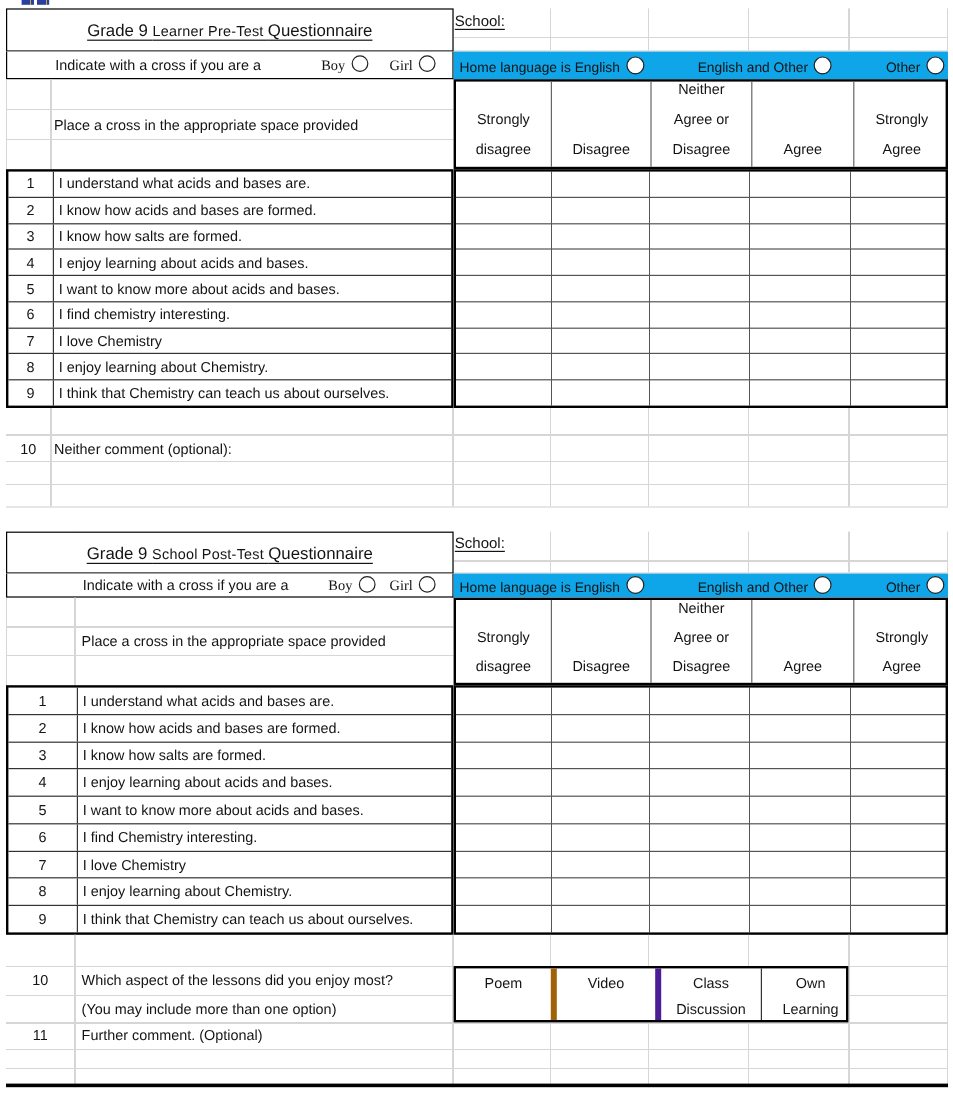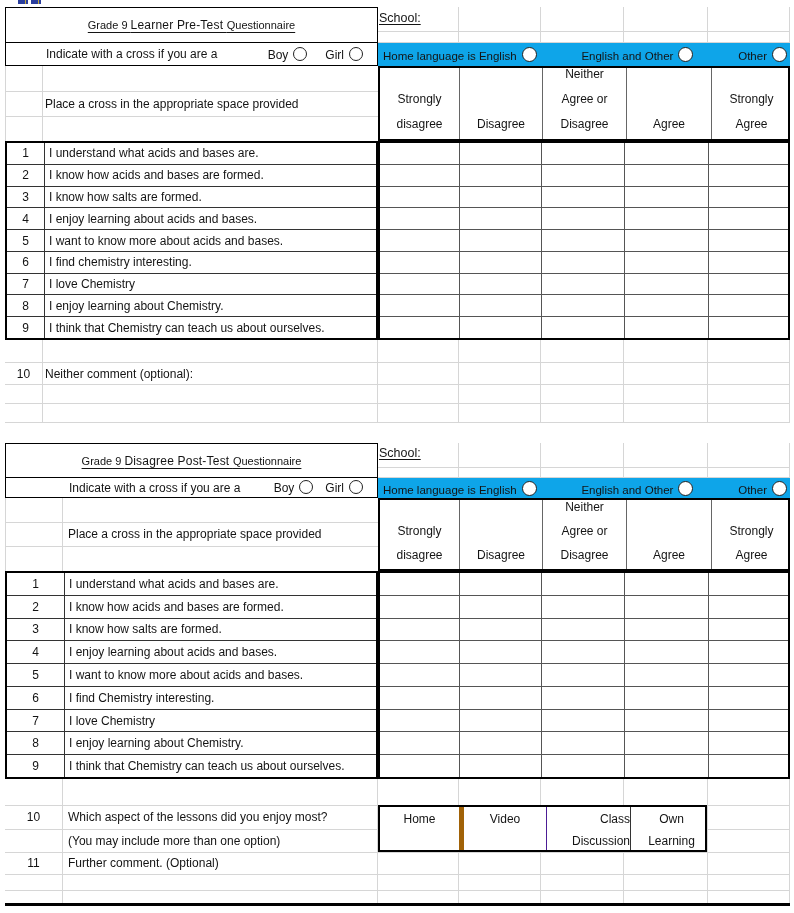--- a/index.html
+++ b/index.html
@@ -42,25 +42,25 @@
   }
   .band-bottom-post{
     background-image:linear-gradient(180deg,transparent 0 26px,var(--lg) 26px 27px,transparent 27px 50px,var(--lg) 50px 51px,transparent 51px 73px,var(--lg) 73px 74px,transparent 74px 95px,var(--lg) 95px 96px,transparent 96px 111px,var(--lg) 111px 112px,transparent 112px),
       linear-gradient(90deg,transparent 0 57px,var(--lg) 57px 58px,transparent 58px 372px,var(--lg) 372px 373px,transparent 373px 453px,var(--lg) 453px 454px,transparent 454px 535px,var(--lg) 535px 536px,transparent 536px 618px,var(--lg) 618px 619px,transparent 619px 702px,var(--lg) 702px 703px,transparent 703px 784px,var(--lg) 784px 785px,transparent 785px);
   }
   
   .bbox{background:#fff;border:1px solid #000;}
   .bbox2{background:#fff;border:2px solid #000;}
   .title-box{display:flex;align-items:center;justify-content:center;}
   .title-line{text-decoration:underline;text-underline-offset:3px;white-space:nowrap;}
-  .t-sm{font-size:11px;}
+  .t-sm{font-size:14px;}
   .t-lg{font-size:12px;letter-spacing:.2px;}
   .school{font-size:12.5px;text-decoration:underline;text-underline-offset:2px;}
   .indicate-box{display:flex;align-items:center;border-top:none;}
-  .gender-group{margin-left:auto;display:flex;align-items:flex-start;gap:18px;padding-right:14px;white-space:nowrap;}
+  .gender-group{margin-left:auto;display:flex;align-items:flex-start;gap:18px;padding-right:14px;white-space:nowrap;font-family:Liberation Serif, serif;}
   .circle{width:12px;height:12px;border:1.4px solid #222;border-radius:50%;display:inline-block;vertical-align:-2px;margin-left:5px;background:#fff;}
   .homelang{display:flex;align-items:center;justify-content:space-between;font-size:11.5px;padding:0 3px 0 5px;background:#0ea5e9;white-space:nowrap;}
   .homelang .circle{width:13px;height:13px;}
   
   .lh-box{display:flex;}
   .hcell{flex:none;display:flex;flex-direction:column;justify-content:flex-end;align-items:center;white-space:pre-line;text-align:center;font-size:12px;padding-bottom:2px;}
   .lh-pre .hcell{line-height:25px;}
   .lh-post .hcell{line-height:24px;}
   .hcell:nth-child(1){width:79px;}
   .hcell:nth-child(2){width:82px;border-left:1px solid #666;}
@@ -78,21 +78,21 @@
   
   .agrid{display:flex;flex-direction:column;
     background-image:linear-gradient(90deg,transparent 0 79px,var(--mid) 79px 80px,transparent 80px 161px,var(--mid) 161px 162px,transparent 162px 244px,var(--mid) 244px 245px,transparent 245px 328px,var(--mid) 328px 329px,transparent 329px);}
   .arow{flex:1;border-bottom:1px solid var(--mid);}
   .arow:last-child{border-bottom:none;}
   
   .poem-box{display:flex;}
   .pcell{flex:none;text-align:center;white-space:pre-line;line-height:22px;padding-top:1px;font-size:12px;}
   .pcell:nth-child(1){width:79px;}
   .pcell:nth-child(2){width:82px;border-left:5px solid #a16207;}
-  .pcell:nth-child(3){width:83px;border-left:1px solid #4c1d95;text-align:right;}
+  .pcell:nth-child(3){width:83px;border-left:5px solid #4c1d95;}
   .pcell:nth-child(4){width:81px;border-left:1px solid #333;}
   .b-num{position:absolute;width:37px;text-align:center;}
   .b-num-post{position:absolute;width:57px;text-align:center;}
   .b-txt{position:absolute;white-space:nowrap;}
   .blackline{background:#000;}
   .artifact{background:linear-gradient(90deg,#2b3f9e 0 7px,#c3aa3c 7px 8px,#2b3f9e 8px 10px,transparent 10px 13px,#2b3f9e 13px 20px,#c3aa3c 20px 21px,#2b3f9e 21px 23px);}
 </style>
 </head>
 <body>
 
@@ -200,21 +200,21 @@
       <span class="b-txt" style="left:40px;top:27px;">Neither comment (optional):</span>
     </div>
 
   </div>
 
   <div class="abs" style="left:5px;top:443px;width:785px;height:463px;">
 
     <div class="abs band-school cols-post" style="left:0;top:0;width:785px;height:35px;"></div>
 
     <div class="abs bbox title-box" style="left:0;top:0;width:373px;height:35px;">
-      <span class="title-line"><span class="t-sm">Grade 9 </span><span class="t-lg">Disagree Post-Test </span><span class="t-sm">Questionnaire</span></span>
+      <span class="title-line"><span class="t-sm">Grade 9 </span><span class="t-lg">School Post-Test </span><span class="t-sm">Questionnaire</span></span>
     </div>
 
     <span class="abs school" style="left:374px;top:3px;">School:</span>
 
     <div class="abs bbox indicate-box" style="left:0;top:35px;width:373px;height:20px;border-top:none;padding-left:63px;">
       <span>Indicate with a cross if  you are a</span>
       <span class="gender-group" style="gap:12px;">
         <span><span>Boy</span><span class="circle"></span></span>
         <span><span>Girl</span><span class="circle"></span></span>
       </span>
@@ -299,21 +299,21 @@
 
     <div class="abs band-bottom-post" style="left:0;top:336px;width:785px;height:127px;">
       <span class="b-num-post" style="left:0;top:31px;">10</span>
       <span class="b-txt" style="left:63px;top:31px;">Which aspect of the lessons did you enjoy most?</span>
       <span class="b-txt" style="left:63px;top:55px;">(You may include more than one option)</span>
       <span class="b-num-post" style="left:0;top:77px;">11</span>
       <span class="b-txt" style="left:63px;top:77px;">Further comment. (Optional)</span>
     </div>
 
     <div class="abs bbox2 poem-box" style="left:373px;top:362px;width:329px;height:47px;">
-      <div class="pcell">Home</div>
+      <div class="pcell">Poem</div>
       <div class="pcell">Video</div>
       <div class="pcell">Class
 Discussion</div>
       <div class="pcell">Own
 Learning</div>
     </div>
 
     <div class="abs blackline" style="left:0;top:460px;width:785px;height:2.5px;"></div>
 
   </div>

